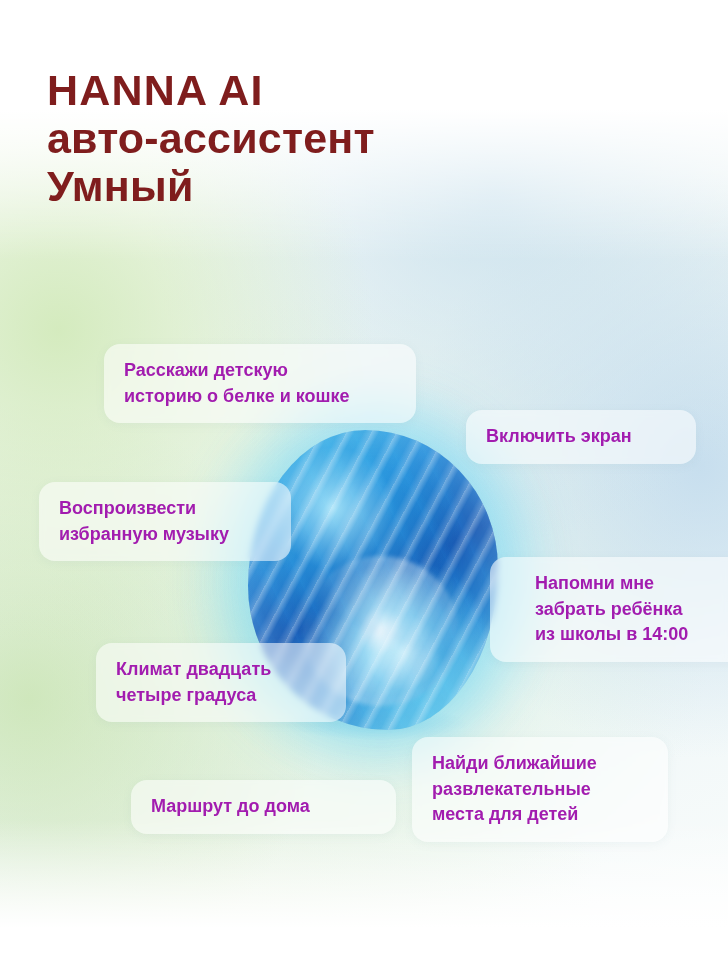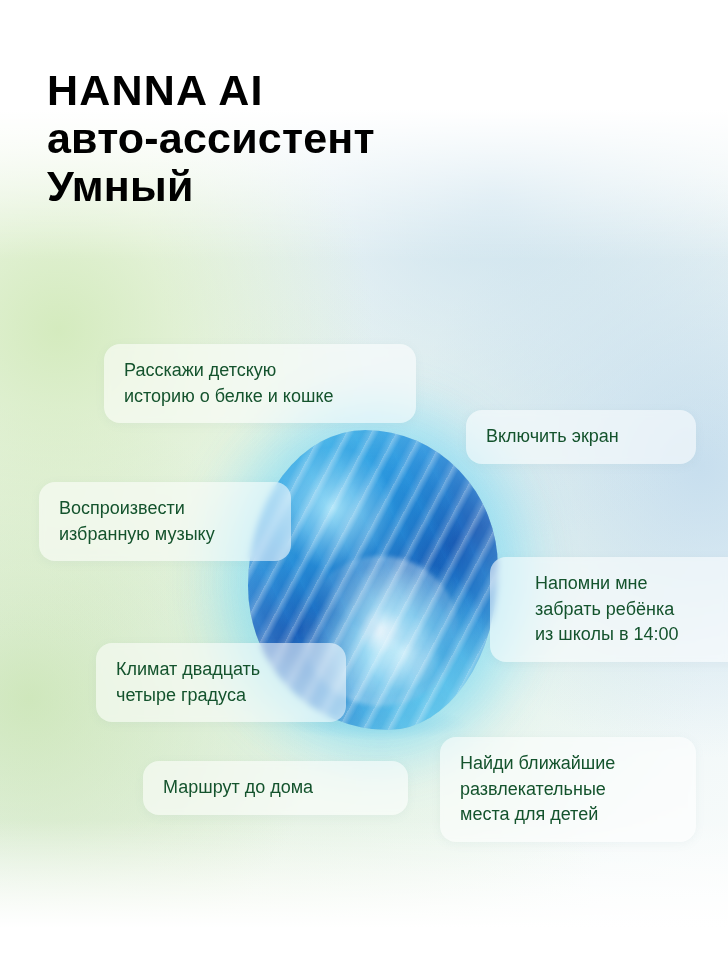--- a/index.html
+++ b/index.html
@@ -51,21 +51,21 @@
   .title-block {
     position: absolute;
     left: 47px;
     top: 66px;
     z-index: 6;
   }
   .title-line {
     font-size: 43px;
     line-height: 1.12;
     font-weight: bold;
-    color: #000000;
+    color: #7f1d1d;
     letter-spacing: 0.2px;
     white-space: nowrap;
   }
   .title-line.brand {
     letter-spacing: 1.2px;
   }
 
   
   .orb-wrap {
     position: absolute;
@@ -128,35 +128,36 @@
     z-index: 1;
   }
 
   
   .chip {
     position: absolute;
     z-index: 5;
     padding: 14px 20px;
     border-radius: 16px;
     background: rgba(255,255,255,0.55);
-    color: #14532d;
+    color: #a21caf;
     font-size: 18px;
     line-height: 1.42;
     backdrop-filter: blur(3px);
     box-shadow: 0 2px 10px rgba(120,150,160,0.08);
+    font-weight: bold;
   }
   .chip span { display: block; white-space: pre-line; }
 
   .chip-story      { left: 104px; top: 344px;  width: 272px; }
   .chip-screen     { left: 466px; top: 410px;  width: 190px; }
   .chip-music      { left: 39px;  top: 482px;  width: 212px; }
   .chip-reminder   { left: 490px; top: 557px;  width: 196px; padding-left: 45px; }
   .chip-climate    { left: 62px;  top: 643px;  width: 210px; margin-left: 34px; }
-  .chip-route      { left: 131px; top: 761px;  width: 225px; margin-left: 12px; }
-  .chip-places     { left: 440px; top: 737px;  width: 216px; }
+  .chip-route      { left: 131px; top: 780px;  width: 225px; }
+  .chip-places     { left: 412px; top: 737px;  width: 216px; }
 </style>
 </head>
 <body>
 
 <div class="poster">
 
   <div class="bg-base"></div>
   <div class="bg-white-top"></div>
   <div class="bg-white-bottom"></div>
 

